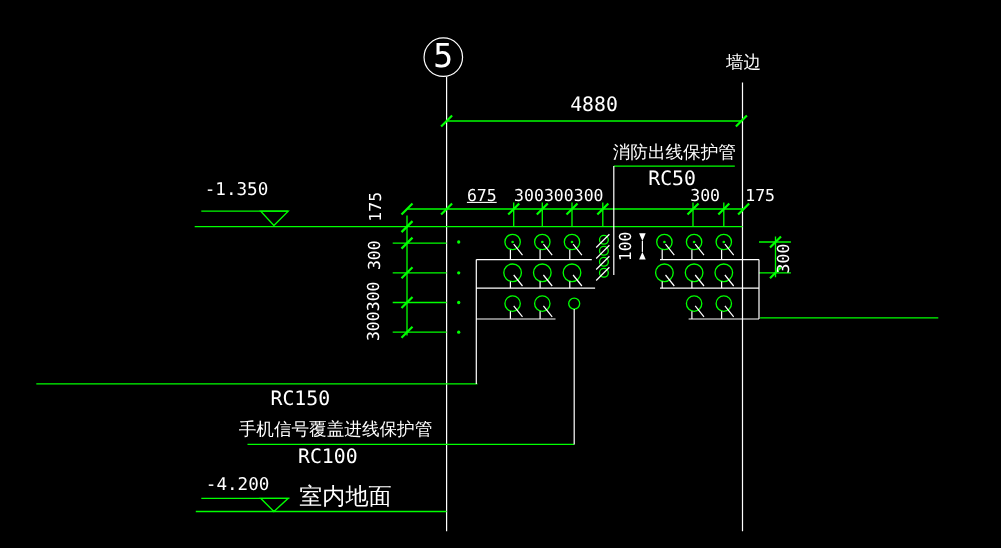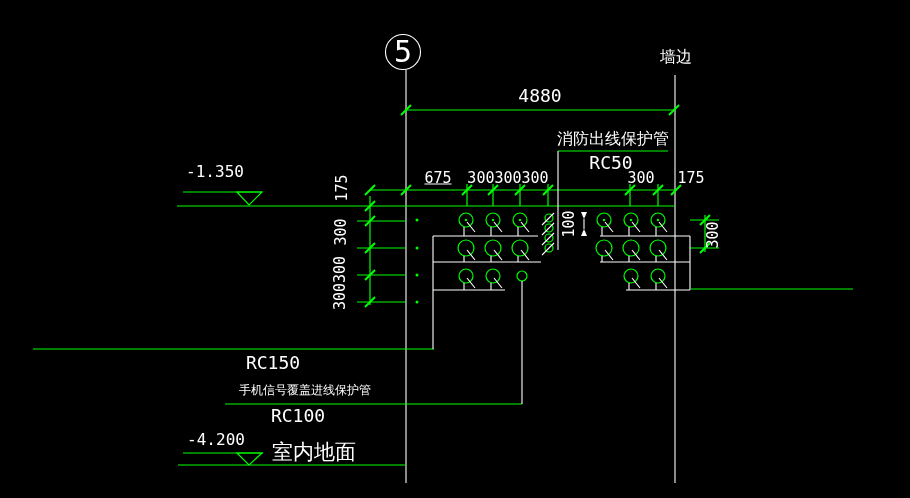--- a/index.html
+++ b/index.html
@@ -140,19 +140,19 @@
 
   <div class="t rot" style="left:342px;top:188px;font-size:15px;">175</div>
   <div class="t rot" style="left:341px;top:232px;font-size:15px;">300</div>
   <div class="t rot" style="left:340px;top:283px;font-size:15px;">300300</div>
   <div class="t rot" style="left:569px;top:224px;font-size:15px;">100</div>
   <div class="t rot" style="left:713px;top:235px;font-size:15px;">300</div>
 
 
   <div class="t" style="left:245px;top:363px;font-size:18px;margin-left:28px;">RC150</div>
 
-  <div class="t cjk" style="left:305px;top:390px;font-size:12px;">手机信号覆盖进线保护管</div>
+  <div class="t cjk" style="left:305px;top:390px;font-size:16px;">手机信号覆盖进线保护管</div>
   <div class="t" style="left:298px;top:416px;font-size:18px;">RC100</div>
 
   <div class="t" style="left:216px;top:440px;font-size:16px;">-4.200</div>
   <div class="t cjk" style="left:314px;top:452px;font-size:21px;">室内地面</div>
 
 </div>
 
 </body></html>

